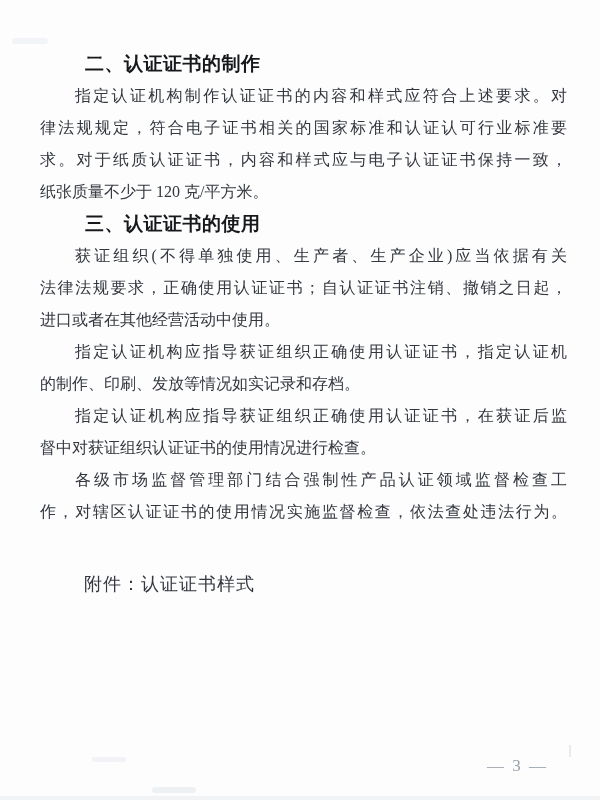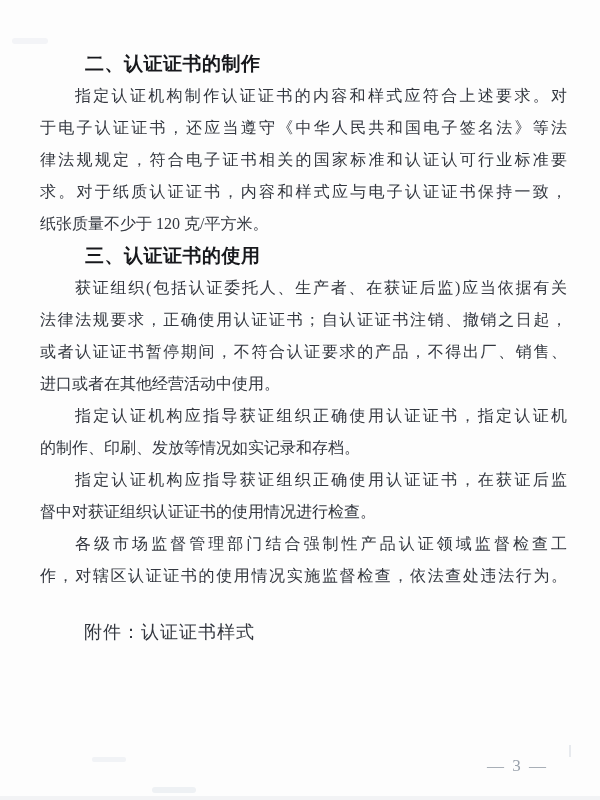--- a/index.html
+++ b/index.html
@@ -35,21 +35,21 @@
   .row.line.indent{ text-indent:35px; }
   .row.heading{
     font-family:Liberation Sans, sans-serif;
     font-weight:700;
     font-size:19px;
     color:var(--heading);
     text-indent:45px;
     letter-spacing:0.5px;
   }
   .attachment{
-    margin-top:24px;
+    margin-top:40px;
     font-size:18px;
     text-indent:44px;
     color:var(--text);
     letter-spacing:1px;
   }
   .page-number{
     position:absolute;top:756px;right:52px;
     height:20px;line-height:20px;
     font-size:17px;
     color:var(--pagenum);
@@ -63,28 +63,26 @@
   .artifact.a5{left:0;top:796px;width:600px;height:4px;background:#f2f3f5;}
 </style>
 </head>
 <body>
 
 <div class="page">
   <div class="doc">
     <div>
         <div class="row heading">二、认证证书的制作</div>
         <div class="row line full indent">指定认证机构制作认证证书的内容和样式应符合上述要求。对</div>
-        <div class="row line full">于电子认证证书，还应当遵守《中华人民共和国电子签名法》等法</div>
         <div class="row line full">律法规规定，符合电子证书相关的国家标准和认证认可行业标准要</div>
         <div class="row line full">求。对于纸质认证证书，内容和样式应与电子认证证书保持一致，</div>
         <div class="row line short">纸张质量不少于 120 克/平方米。</div>
         <div class="row heading">三、认证证书的使用</div>
-        <div class="row line full indent">获证组织(包括认证委托人、生产者、在获证后监)应当依据有关</div>
+        <div class="row line full indent">获证组织(不得单独使用、生产者、生产企业)应当依据有关</div>
         <div class="row line full">法律法规要求，正确使用认证证书；自认证证书注销、撤销之日起，</div>
-        <div class="row line full">或者认证证书暂停期间，不符合认证要求的产品，不得出厂、销售、</div>
         <div class="row line short">进口或者在其他经营活动中使用。</div>
         <div class="row line full indent">指定认证机构应指导获证组织正确使用认证证书，指定认证机</div>
         <div class="row line short">的制作、印刷、发放等情况如实记录和存档。</div>
         <div class="row line full indent">指定认证机构应指导获证组织正确使用认证证书，在获证后监</div>
         <div class="row line short">督中对获证组织认证证书的使用情况进行检查。</div>
         <div class="row line full indent">各级市场监督管理部门结合强制性产品认证领域监督检查工</div>
         <div class="row line full">作，对辖区认证证书的使用情况实施监督检查，依法查处违法行为。</div>
       </div>
     <div class="row attachment">附件：认证证书样式</div>
   </div>

